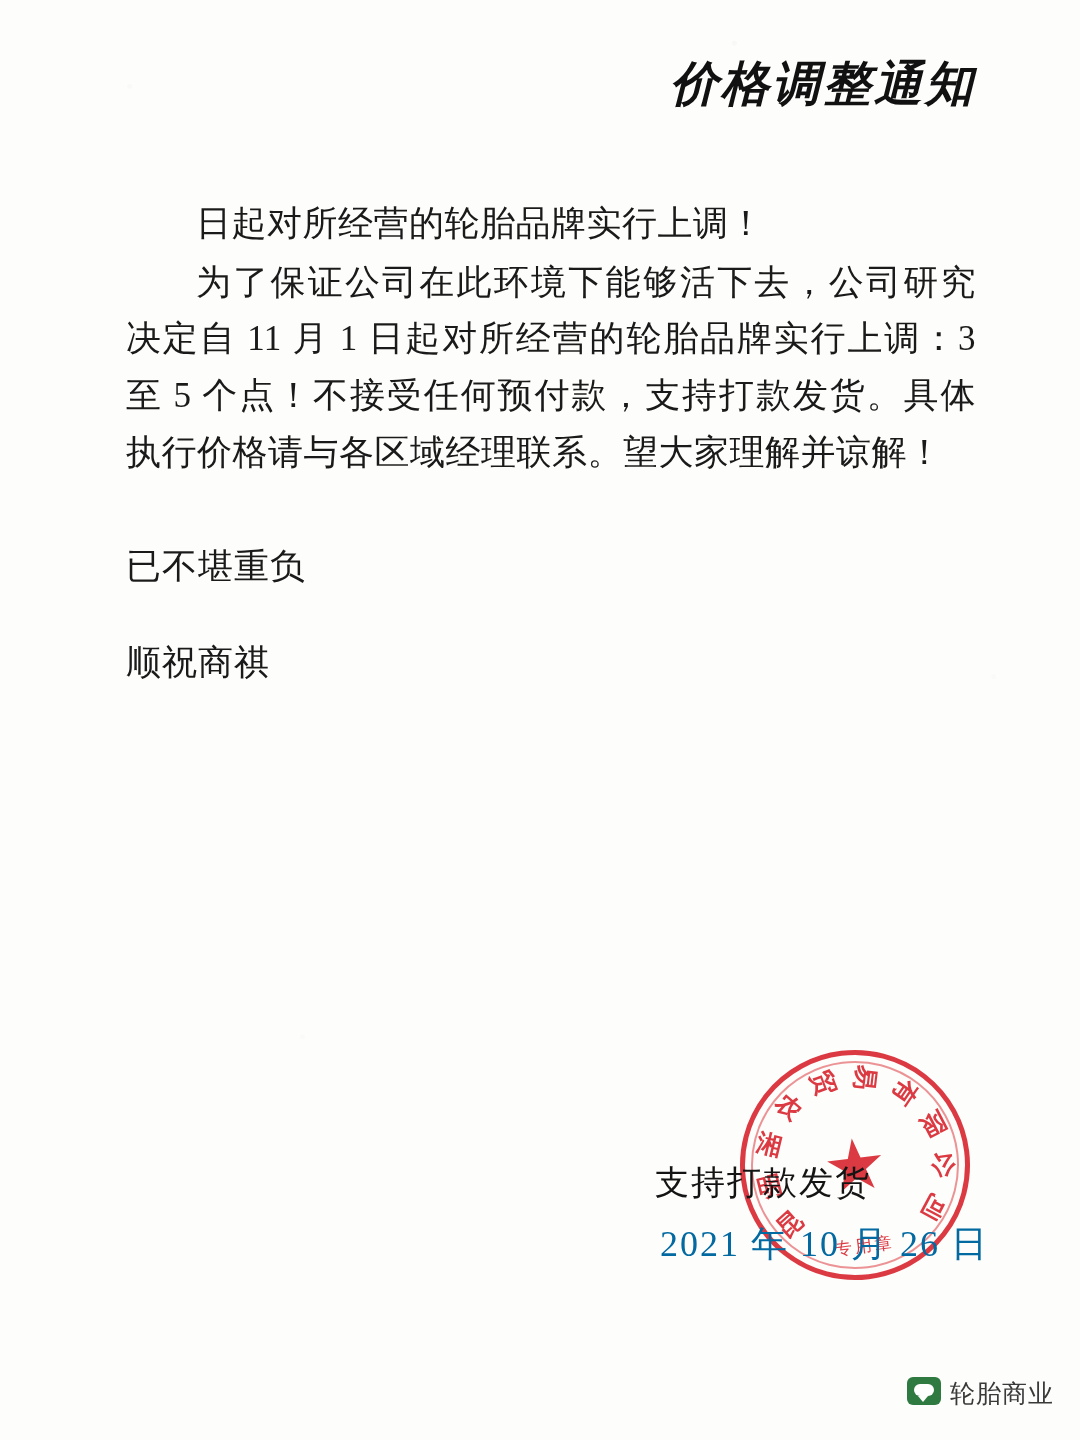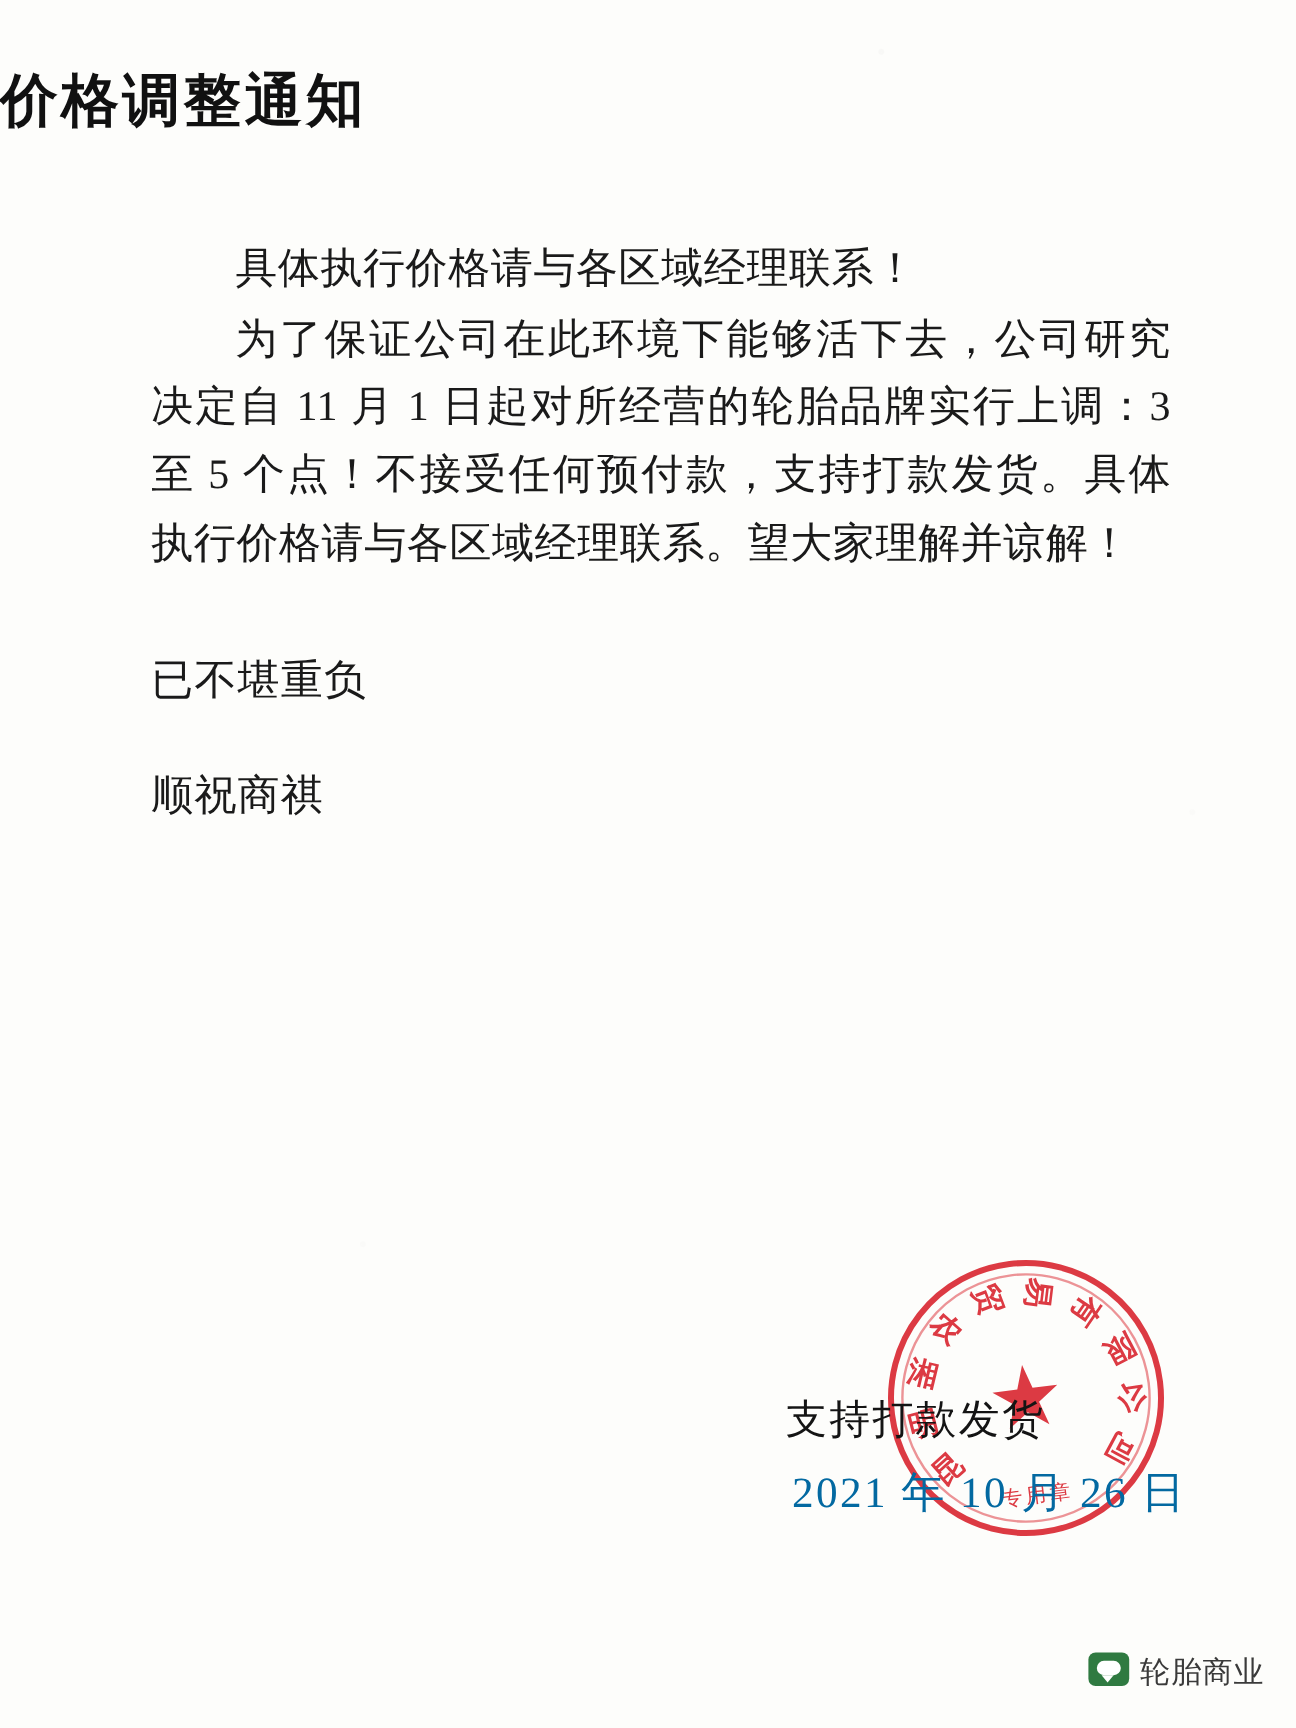--- a/index.html
+++ b/index.html
@@ -32,25 +32,26 @@
       radial-gradient(circle at 68% 3%, rgba(0,0,0,0.02) 0 2px, transparent 3px),
       radial-gradient(circle at 92% 47%, rgba(0,0,0,0.012) 0 2px, transparent 3px),
       radial-gradient(circle at 28% 72%, rgba(0,0,0,0.012) 0 2px, transparent 3px);
   }
 
   .doc-title {
     position: absolute;
     top: 52px;
     left: 0;
     width: 976px;
-    text-align: left;
+    text-align: right;
     font-size: 48px;
     font-weight: bold;
     letter-spacing: 3px;
     color: #111;
+    font-style: italic;
   }
 
   .body-block {
     position: absolute;
     top: 196px;
     left: 126px;
     width: 850px;
   }
 
   .salutation {
@@ -220,21 +221,21 @@
 </style>
 </head>
 <body>
 
 <div class="page">
   <div class="scan-noise"></div>
 
   <div class="doc-title">价格调整通知</div>
 
   <div class="body-block">
-    <p class="para">具体执行价格请与各区域经理联系！</p>
+    <p class="para">日起对所经营的轮胎品牌实行上调！</p>
     <p class="para">为了保证公司在此环境下能够活下去，公司研究决定自 11 月 1 日起对所经营的轮胎品牌实行上调：3 至 5 个点！不接受任何预付款，支持打款发货。具体执行价格请与各区域经理联系。望大家理解并谅解！</p>
     <div class="gap-lg"></div>
     <div class="closing">已不堪重负</div>
     <div class="gap-md"></div>
     <div class="closing">顺祝商祺</div>
   </div>
 
   <div class="sign-area">
     <div class="stamp">
       <div class="ring"></div>

